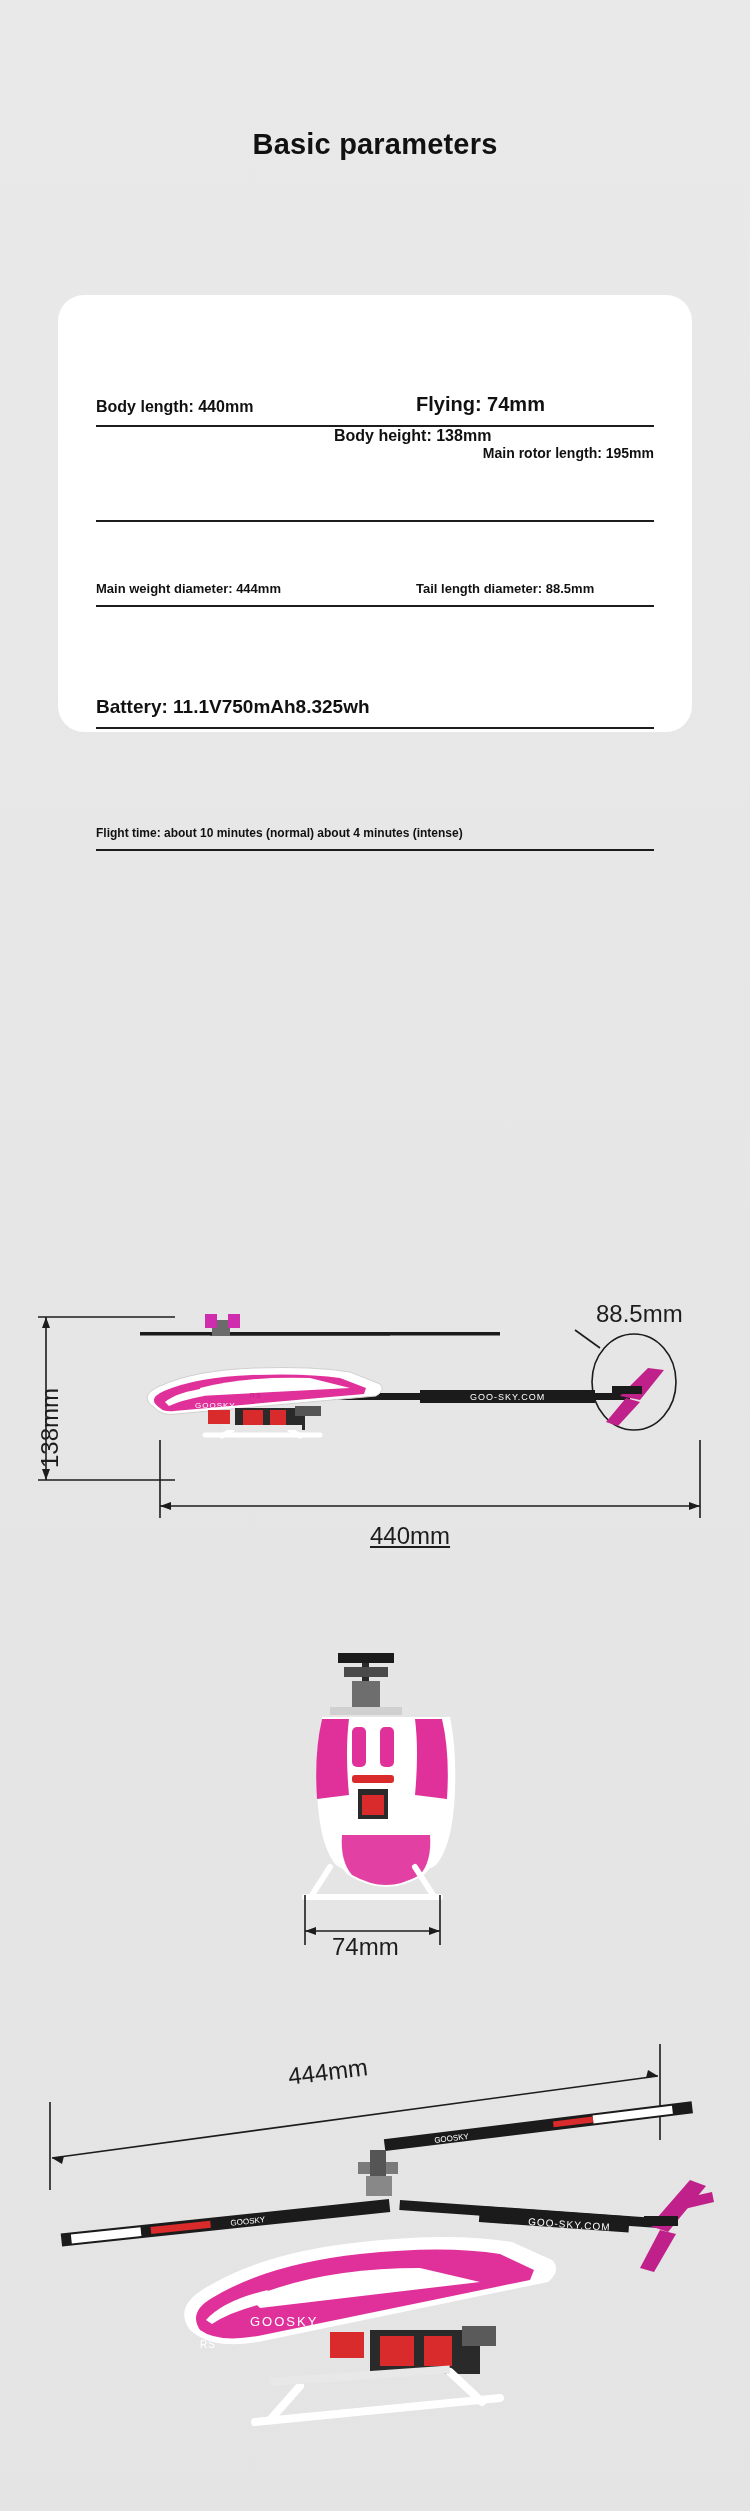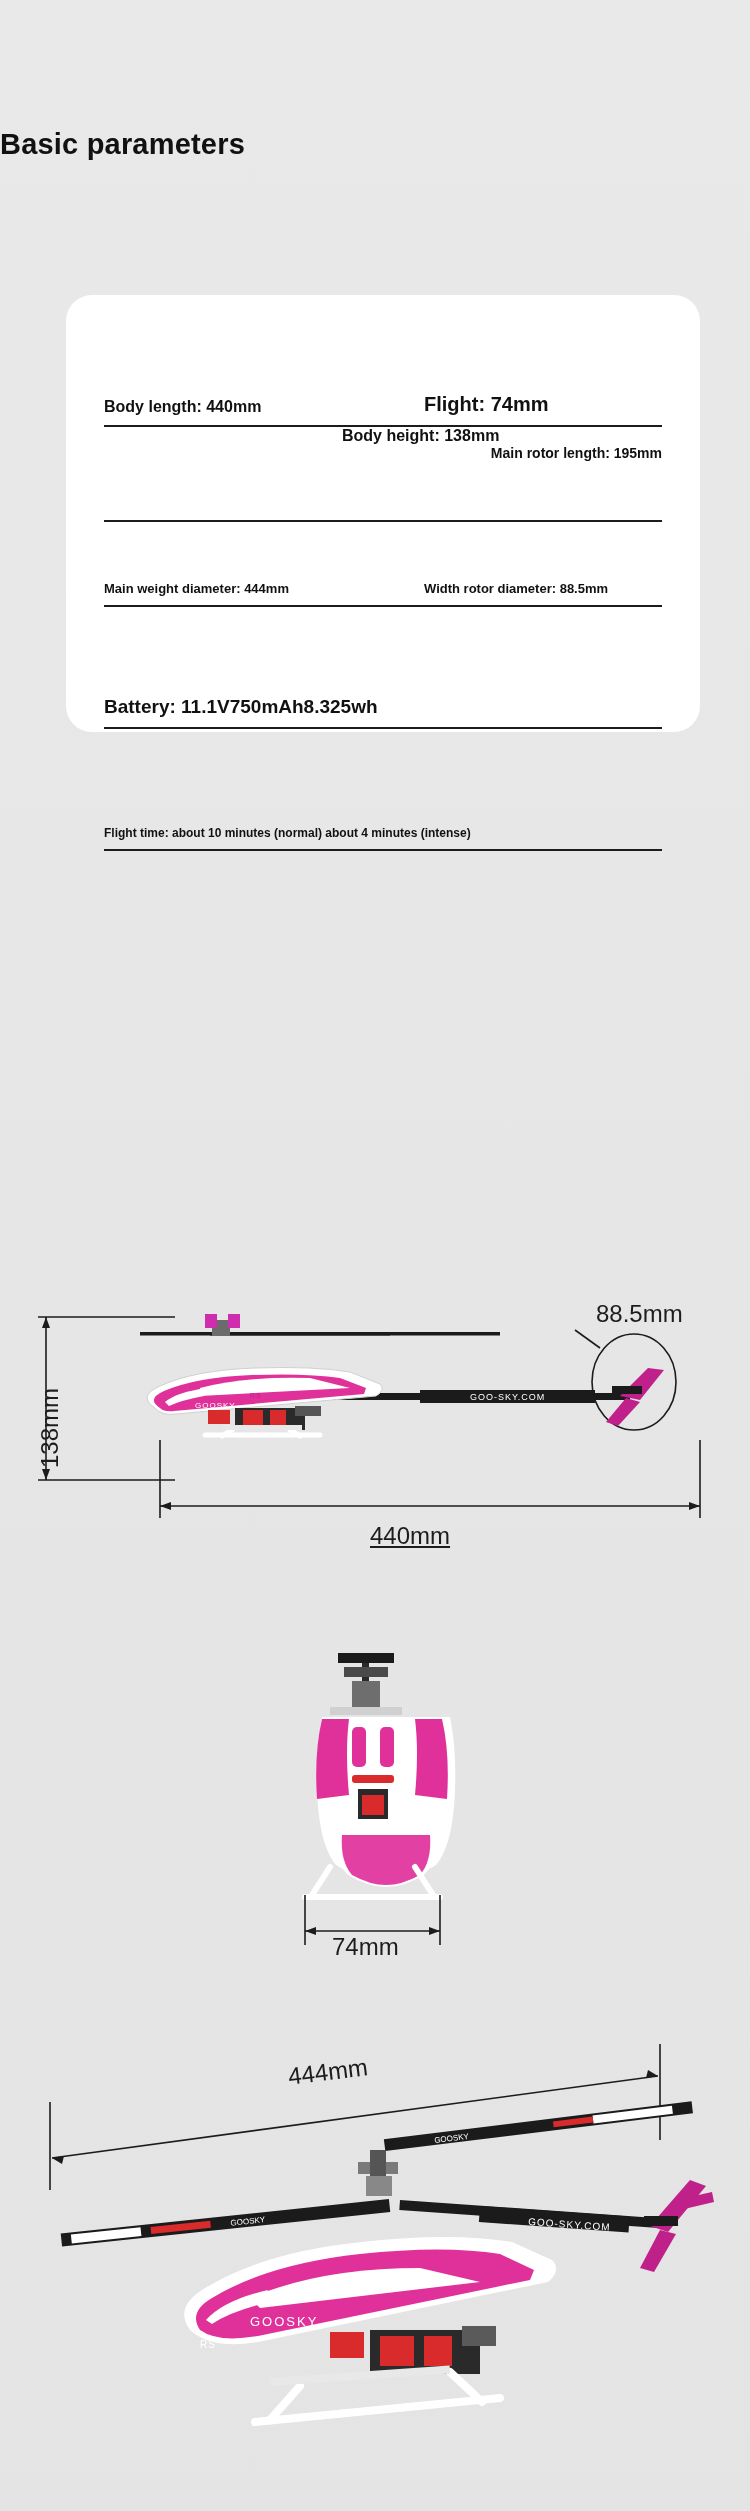--- a/index.html
+++ b/index.html
@@ -18,32 +18,32 @@
 
   .page {
     width: 750px;
     height: 2511px;
     position: relative;
     background: linear-gradient(180deg, #e9e9e9 0%, #e6e6e6 50%, #e4e4e4 100%);
   }
 
   
   .title {
-    text-align: left;
+    text-align: center;
     font-size: 29px;
     font-weight: bold;
     letter-spacing: 0.2px;
     padding-top: 128px;
     color: #111;
   }
 
   
   .spec-card {
     position: absolute;
-    left: 66px;
+    left: 58px;
     top: 295px;
     width: 634px;
     height: 437px;
     background: #fff;
     border-radius: 26px;
     box-sizing: border-box;
     padding: 0 38px;
   }
 
   .spec-row {
@@ -117,29 +117,29 @@
 </head>
 <body>
 
 <div class="page">
 
   <div class="title">Basic parameters</div>
 
   <div class="spec-card">
     <div class="spec-row row1">
       <div class="left">Body length: 440mm</div>
-      <div class="right">Flight: 74mm</div>
+      <div class="right">Flying: 74mm</div>
     </div>
     <div class="spec-row row2">
       <div class="left">Body height: 138mm</div>
       <div class="right">Main rotor length: 195mm</div>
     </div>
     <div class="spec-row row3">
       <div class="left">Main weight diameter: 444mm</div>
-      <div class="right">Width rotor diameter: 88.5mm</div>
+      <div class="right">Tail length diameter: 88.5mm</div>
     </div>
     <div class="spec-row row5">
       <div class="left">Battery: 11.1V750mAh8.325wh</div>
     </div>
     <div class="spec-row row6">
       <div class="left">Flight time: about 10 minutes (normal) about 4 minutes (intense)</div>
     </div>
   </div>
 
   <div class="figure fig-side">

